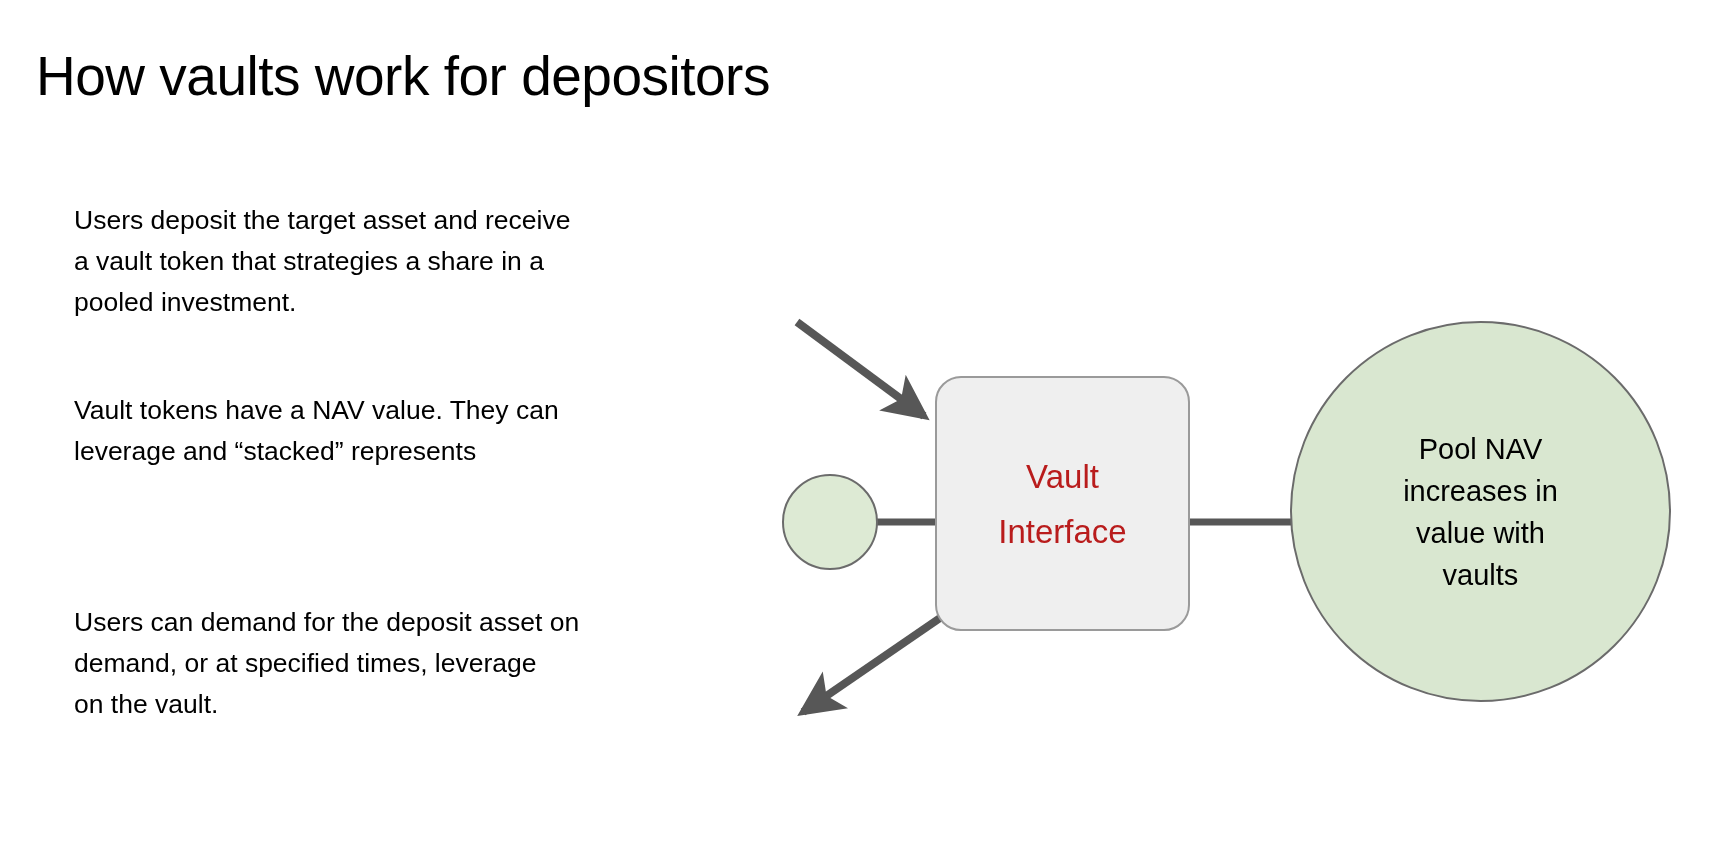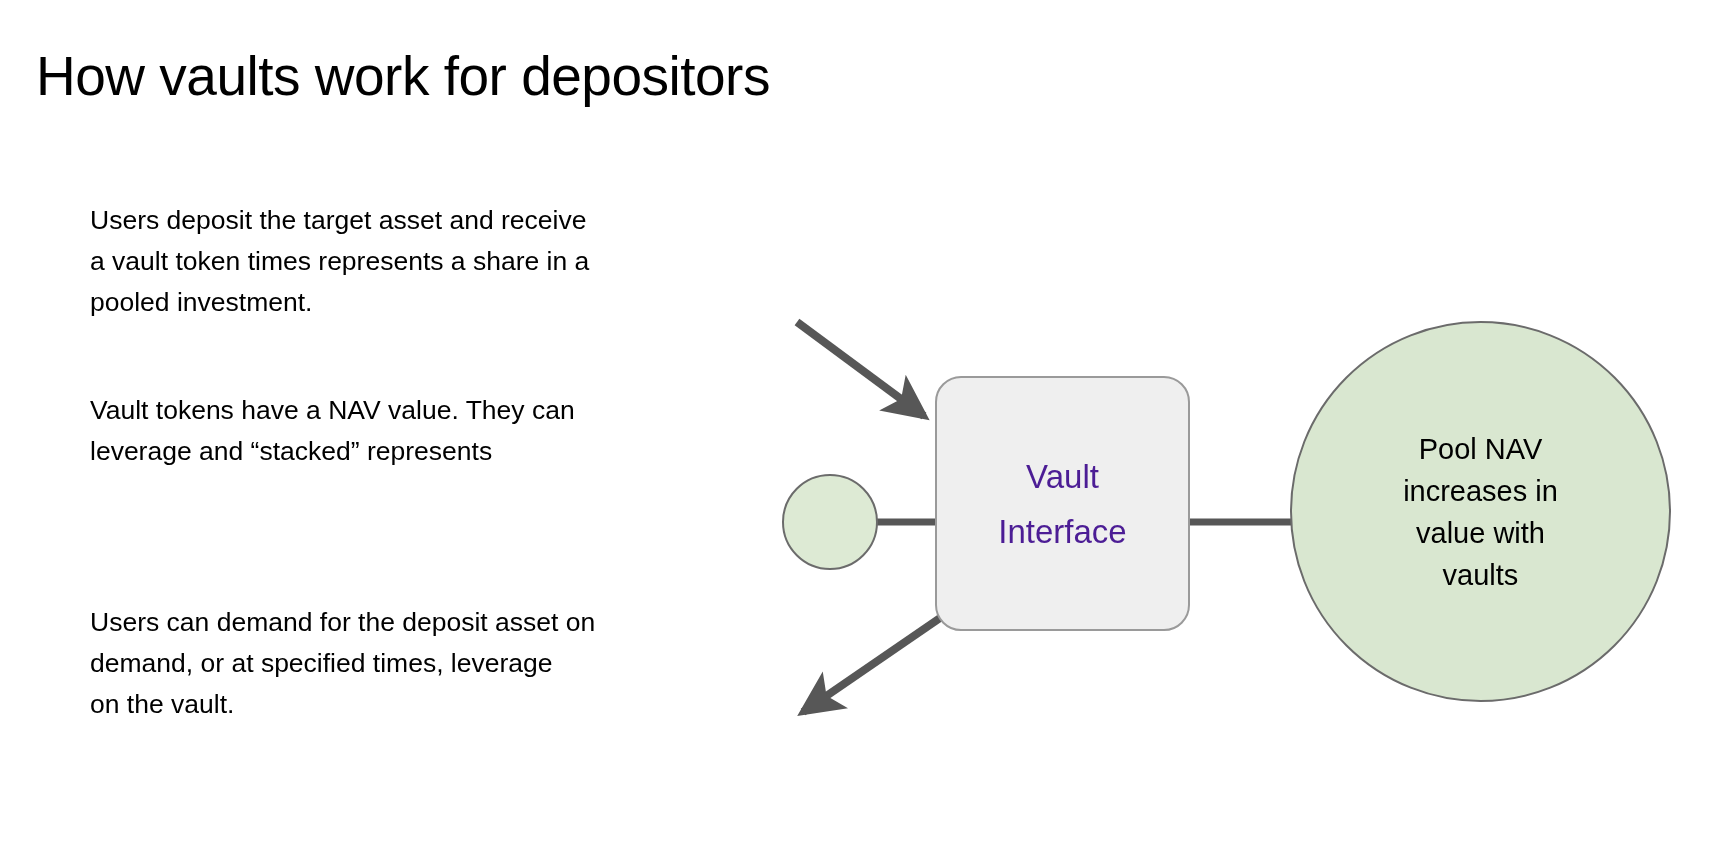--- a/index.html
+++ b/index.html
@@ -31,21 +31,21 @@
     font-weight: 400;
     line-height: 1.15;
     letter-spacing: -0.5px;
     color: #000000;
     white-space: nowrap;
   }
 
   
   .annotations {
     position: absolute;
-    left: 16px;
+    left: 0;
     top: 0;
     width: 780px;
     height: 860px;
   }
   .annotation {
     position: absolute;
     left: 74px;
     width: 660px;
     font-size: 26.5px;
     line-height: 41px;
@@ -91,21 +91,21 @@
     display: flex;
     flex-direction: column;
     align-items: center;
     justify-content: center;
     z-index: 3;
   }
   .vault-box .vault-line {
     display: block;
     font-size: 33px;
     line-height: 55px;
-    color: #4c1d95;
+    color: #b91c1c;
     text-align: center;
     white-space: nowrap;
   }
 
   
   .pool-circle {
     position: absolute;
     left: 1290px;
     top: 321px;
     width: 381px;
@@ -147,21 +147,21 @@
 <body>
 
 <div class="slide">
 
   <div class="page-title">How vaults work for depositors</div>
 
   <div class="annotations">
 
     <div class="annotation annotation-1">
       <span class="line">Users deposit the target asset and receive</span>
-      <span class="line">a vault token times represents a share in a</span>
+      <span class="line">a vault token that strategies a share in a</span>
       <span class="line">pooled investment.</span>
     </div>
 
     <div class="annotation annotation-2">
       <span class="line">Vault tokens have a NAV value. They can</span>
       <span class="line">leverage and “stacked” represents</span>
     </div>
 
     <div class="annotation annotation-3">
       <span class="line">Users can demand for the deposit asset on</span>

